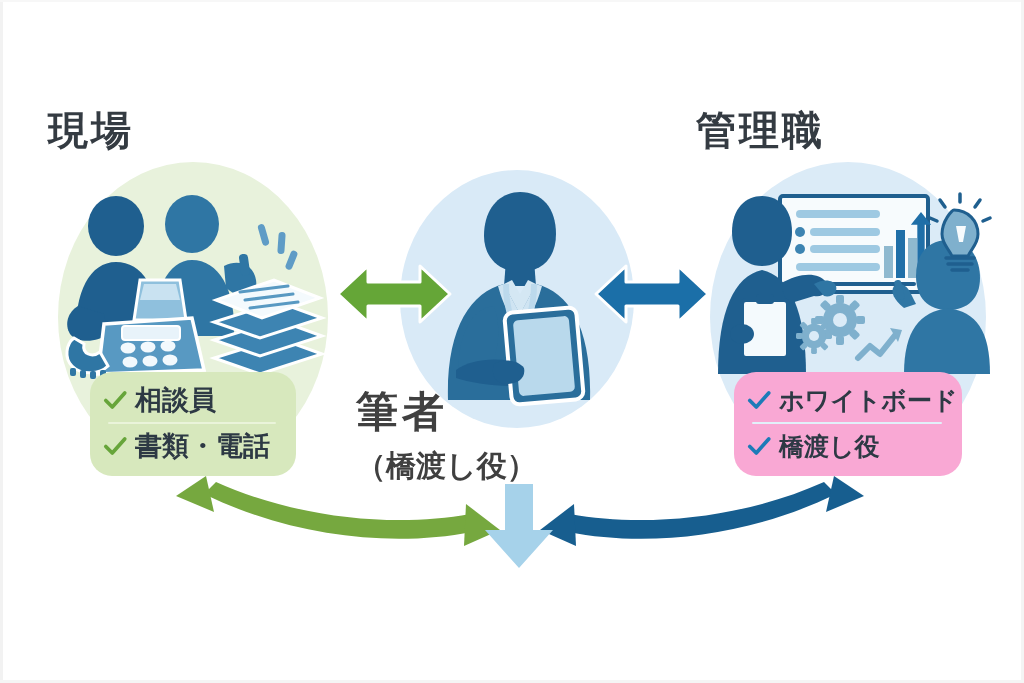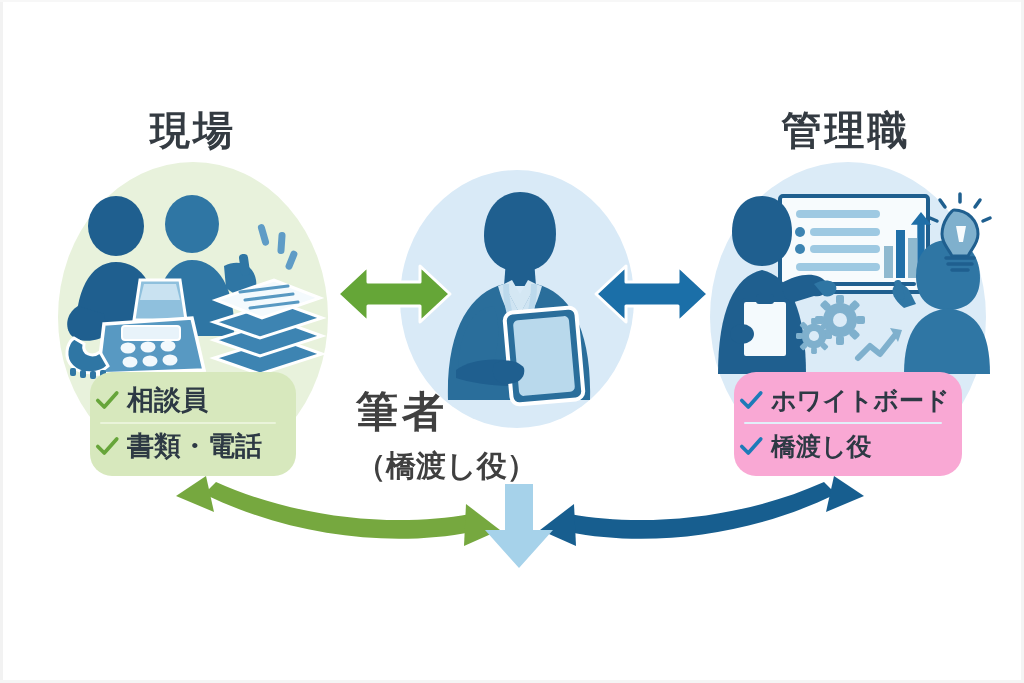--- a/index.html
+++ b/index.html
@@ -20,42 +20,42 @@
   #edge-left{position:absolute;left:0;top:0;width:3px;height:683px;background:#f2f2f2;}
   #edge-top{position:absolute;left:0;top:0;width:1024px;height:2px;background:#f7f7f7;}
   #edge-right{position:absolute;right:0;top:0;width:3px;height:683px;background:#f4f4f4;}
   #edge-bottom{position:absolute;left:0;bottom:0;width:1024px;height:3px;background:#f5f5f5;}
 
   .panel{position:absolute;}
 
   .panel-title{
     position:absolute;
     width:100%;
-    text-align:center;
+    text-align:left;
     font-size:40px;
     font-weight:bold;
     color:#343b42;
     letter-spacing:3px;
     line-height:1;
     white-space:nowrap;
   }
 
   .blob{
     position:absolute;
     border-radius:50%;
   }
   .blob-green{background:#e8f2dc;}
   .blob-blue{background:#dbebf7;}
   .blob-center{background:#d9eaf7;}
 
   .pill{
     position:absolute;
     border-radius:22px;
     box-sizing:border-box;
-    padding:6px 14px 6px 4px;
+    padding:6px 14px 6px 12px;
   }
   .pill-green{background:#d7e8bd;}
   .pill-blue{background:#f9a8d4;}
 
   .pill-row{
     display:flex;
     align-items:center;
     height:44px;
     white-space:nowrap;
   }

